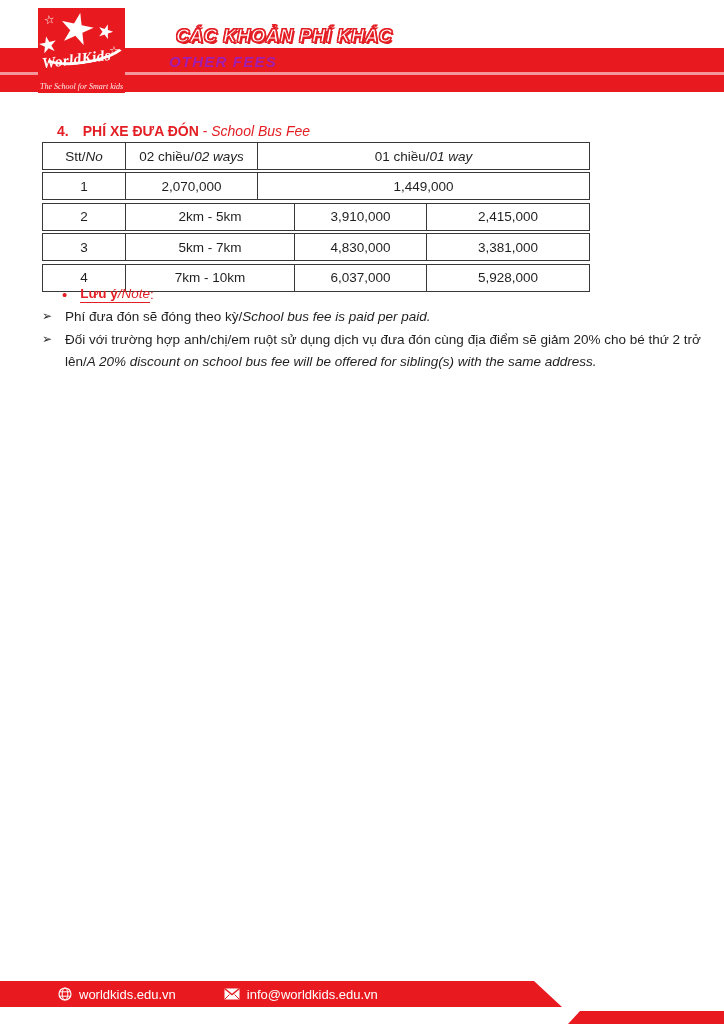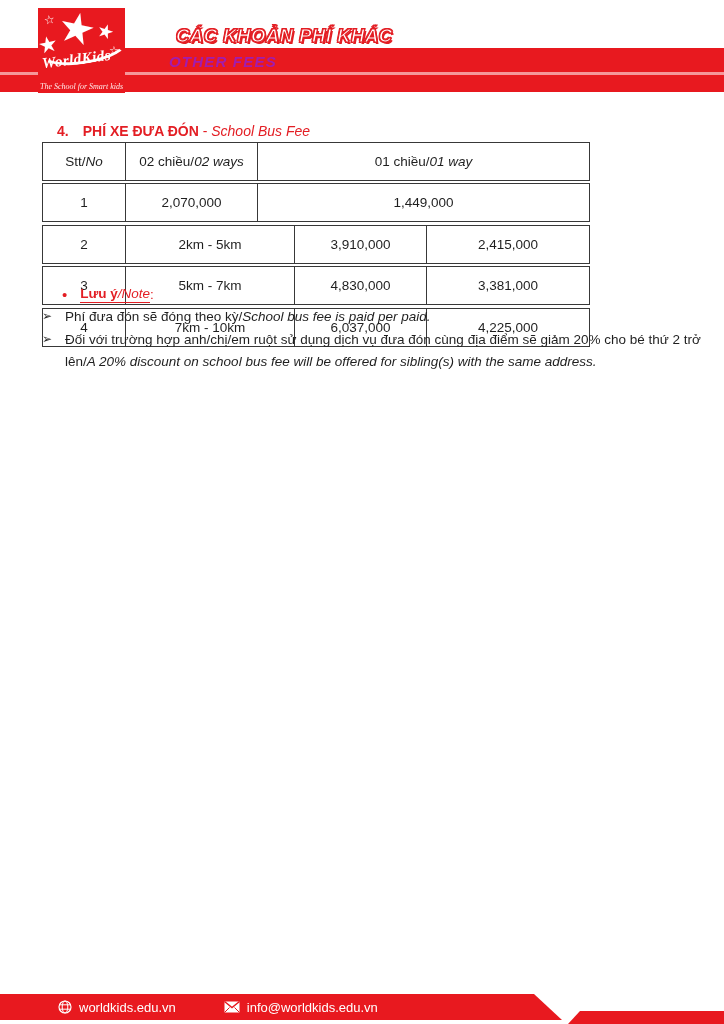--- a/index.html
+++ b/index.html
@@ -39,42 +39,42 @@
     font-size:15px;font-weight:bold;font-style:italic;letter-spacing:1.2px;white-space:nowrap;}
 
   
   .section-heading{position:absolute;left:57px;top:123px;color:#e31e24;font-size:14px;white-space:nowrap;}
   .sec-num{font-weight:bold;margin-right:14px;}
   .sec-vi{font-weight:bold;}
   .sec-en{font-style:italic;}
 
   
   .fee-table{position:absolute;left:42px;top:142px;width:548px;}
-  .t-row{display:flex;box-sizing:border-box;height:39px;border:1.4px solid #383838;
+  .t-row{display:flex;box-sizing:border-box;height:28px;border:1.4px solid #383838;
     margin-bottom:2.4px;background:#fff;}
   .t-cell{box-sizing:border-box;display:flex;align-items:center;justify-content:center;
     font-size:13.5px;color:#1f1f1f;white-space:nowrap;}
   .t-cell + .t-cell{border-left:1.4px solid #383838;}
   .c0{width:82px;} .c1{width:169px;} .c2{width:132px;} .c3{width:165px;flex:1;}
   .it{font-style:italic;}
 
   
   .note-label-row{position:absolute;left:62px;top:286px;display:flex;align-items:center;
     color:#e31e24;font-size:13.5px;}
   .note-dot{font-size:15px;line-height:1;}
   .note-label{margin-left:13px;border-bottom:1.5px solid #e31e24;padding-bottom:1px;}
   .note-label .b{font-weight:bold;}
   .note-label .i{font-style:italic;}
   .bullet-list{position:absolute;left:42px;top:306px;width:670px;list-style:none;margin:0;padding:0;}
   .bullet-item{display:flex;margin-bottom:1px;color:#1f1f1f;}
   .arrow{width:23px;flex:0 0 23px;font-size:12px;padding-top:3px;color:#2a2a2a;}
   .btext{width:647px;font-size:13.5px;line-height:22px;}
 
   
-  .footer-left{position:absolute;left:0;bottom:4px;width:566px;height:26px;background:#e8191f;
+  .footer-left{position:absolute;left:0;bottom:17px;width:566px;height:26px;background:#e8191f;
     -webkit-clip-path:polygon(0 0,534px 0,562px 100%,0 100%);
     clip-path:polygon(0 0,534px 0,562px 100%,0 100%);
     display:flex;padding-left:58px;box-sizing:border-box;}
   .footer-right{position:absolute;left:568px;right:0;bottom:0;height:13px;background:#e8191f;
     -webkit-clip-path:polygon(12px 0,100% 0,100% 100%,0 100%);
     clip-path:polygon(12px 0,100% 0,100% 100%,0 100%);}
   .footer-item{display:flex;align-items:center;color:#fff;font-size:13px;}
   .footer-item + .footer-item{margin-left:48px;}
   .f-icon{margin-right:7px;display:block;}
 </style>
@@ -134,21 +134,21 @@
     <div class="t-row">
       <div class="t-cell c0">3</div>
       <div class="t-cell c1">5km - 7km</div>
       <div class="t-cell c2">4,830,000</div>
       <div class="t-cell c3">3,381,000</div>
     </div>
     <div class="t-row">
       <div class="t-cell c0">4</div>
       <div class="t-cell c1">7km - 10km</div>
       <div class="t-cell c2">6,037,000</div>
-      <div class="t-cell c3">4,225,000</div>
+      <div class="t-cell c3">5,928,000</div>
     </div>
   </div>
 
   <div class="note-label-row">
     <span class="note-dot">•</span>
     <span class="note-label"><span class="b">Lưu ý</span><span class="i">/Note</span></span>
     <span>:</span>
   </div>
 
   <ul class="bullet-list">

